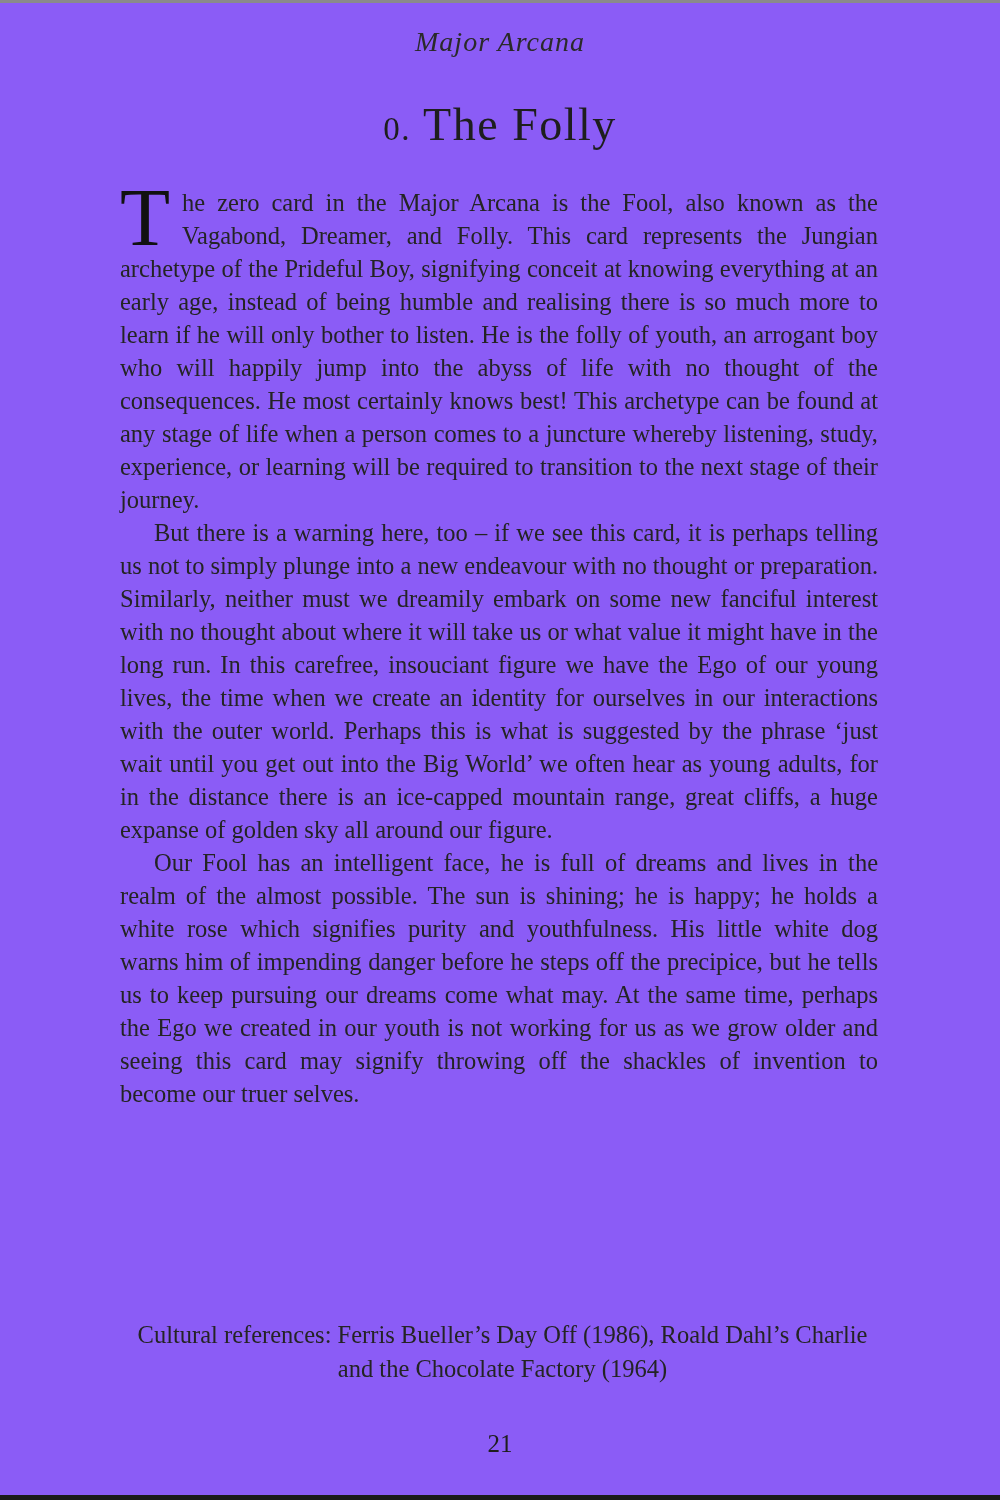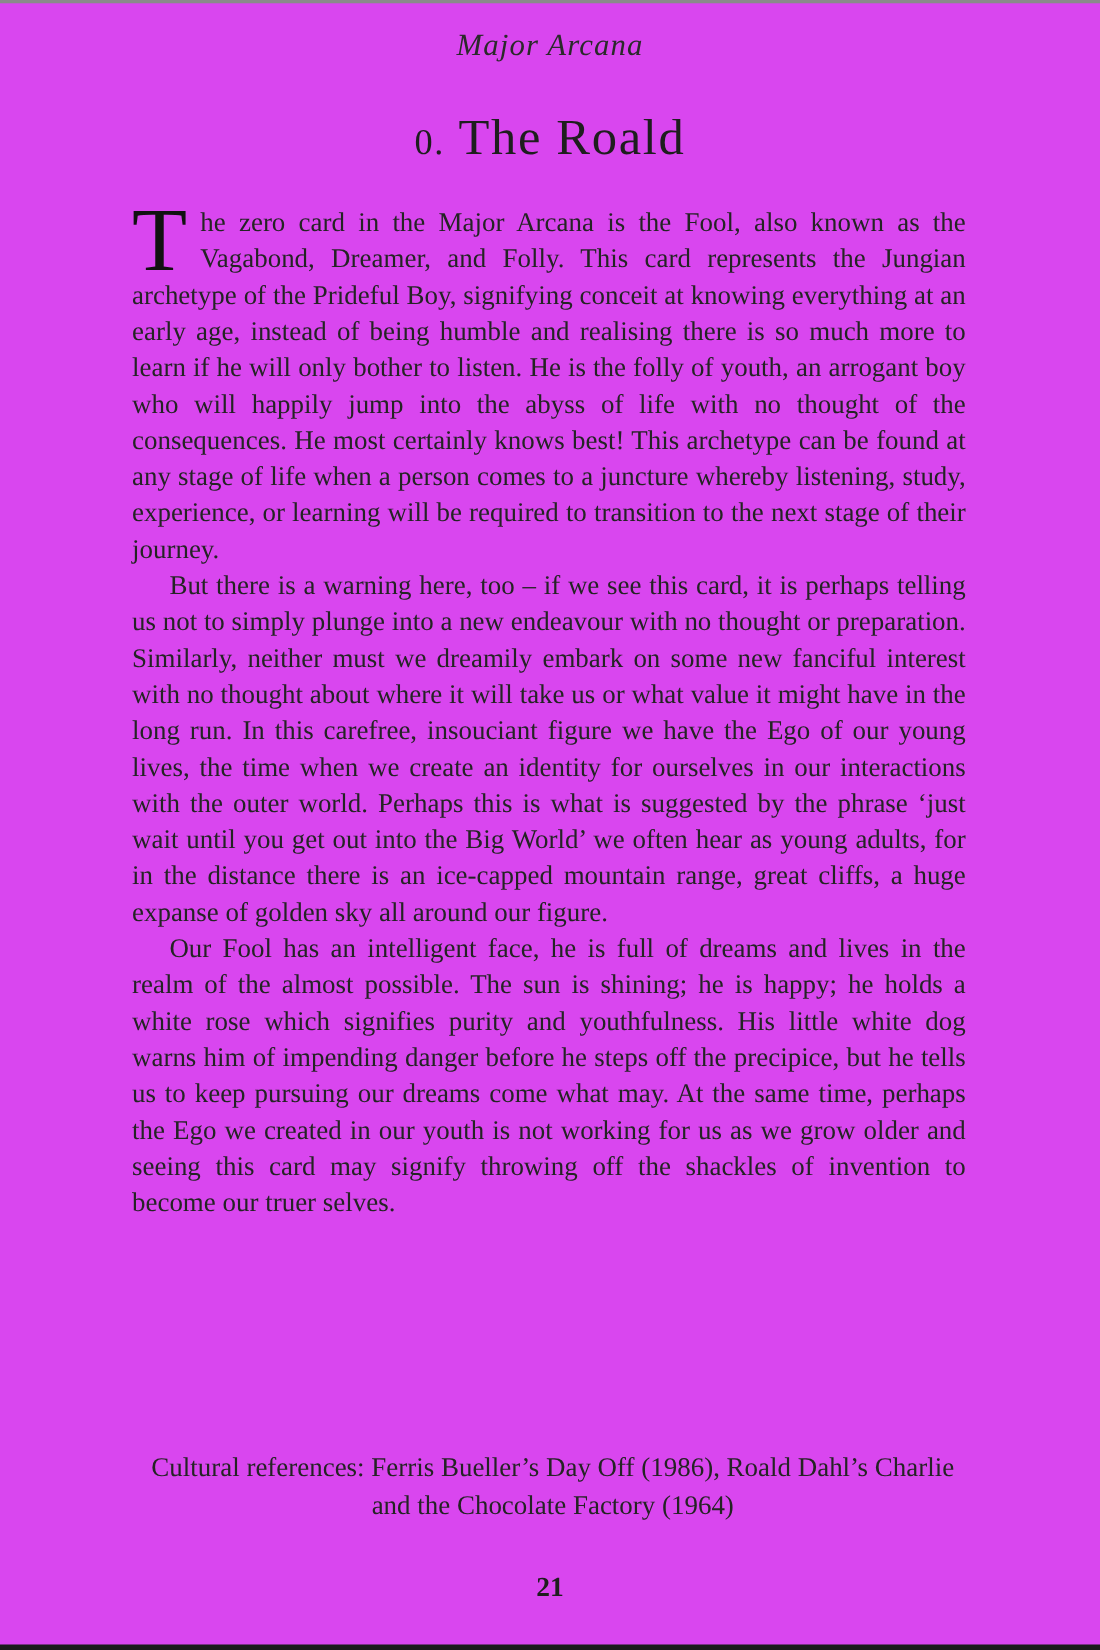--- a/index.html
+++ b/index.html
@@ -5,21 +5,21 @@
   html, body {
     margin: 0;
     padding: 0;
     background: #ffffff;
   }
   .page {
     position: relative;
     width: 1000px;
     height: 1500px;
     box-sizing: border-box;
-    background: #d946ef;
+    background: #8b5cf6;
     font-family: "Liberation Serif", serif;
     color: #222222;
     overflow: hidden;
   }
   .top-rule {
     position: absolute;
     top: 0; left: 0;
     width: 100%;
     height: 3px;
     background: #8a8a8a;
@@ -92,33 +92,32 @@
     color: #242424;
   }
   .page-number {
     position: absolute;
     top: 1430px;
     left: 0;
     width: 100%;
     text-align: center;
     font-size: 25px;
     color: #1e1e1e;
-    font-weight: bold;
   }
 </style>
 </head>
 <body>
 
 <div class="page">
   <div class="top-rule"></div>
 
   <div class="running-head">Major Arcana</div>
 
   <div class="chapter-title">
-    <span class="title-number">0.</span><span> The Roald</span>
+    <span class="title-number">0.</span><span> The Folly</span>
   </div>
 
   <div class="body-block">
     <p class="first"><span class="dropcap">T</span><span>he zero card in the Major Arcana is the Fool, also known as the Vagabond, Dreamer, and Folly. This card represents the Jungian archetype of the Prideful Boy, signifying conceit at knowing everything at an early age, instead of being humble and realising there is so much more to learn if he will only bother to listen. He is the folly of youth, an arrogant boy who will happily jump into the abyss of life with no thought of the consequences. He most certainly knows best! This archetype can be found at any stage of life when a person comes to a juncture whereby listening, study, experience, or learning will be required to transition to the next stage of their journey.</span></p>
     <p>But there is a warning here, too – if we see this card, it is perhaps telling us not to simply plunge into a new endeavour with no thought or preparation. Similarly, neither must we dreamily embark on some new fanciful interest with no thought about where it will take us or what value it might have in the long run. In this carefree, insouciant figure we have the Ego of our young lives, the time when we create an identity for ourselves in our interactions with the outer world. Perhaps this is what is suggested by the phrase ‘just wait until you get out into the Big World’ we often hear as young adults, for in the distance there is an ice-capped mountain range, great cliffs, a huge expanse of golden sky all around our figure.</p>
     <p>Our Fool has an intelligent face, he is full of dreams and lives in the realm of the almost possible. The sun is shining; he is happy; he holds a white rose which signifies purity and youthfulness. His little white dog warns him of impending danger before he steps off the precipice, but he tells us to keep pursuing our dreams come what may. At the same time, perhaps the Ego we created in our youth is not working for us as we grow older and seeing this card may signify throwing off the shackles of invention to become our truer selves.</p>
   </div>
 
   <div class="cultural-refs">Cultural references: Ferris Bueller’s Day Off (1986), Roald Dahl’s Charlie and the Chocolate Factory (1964)</div>
 

